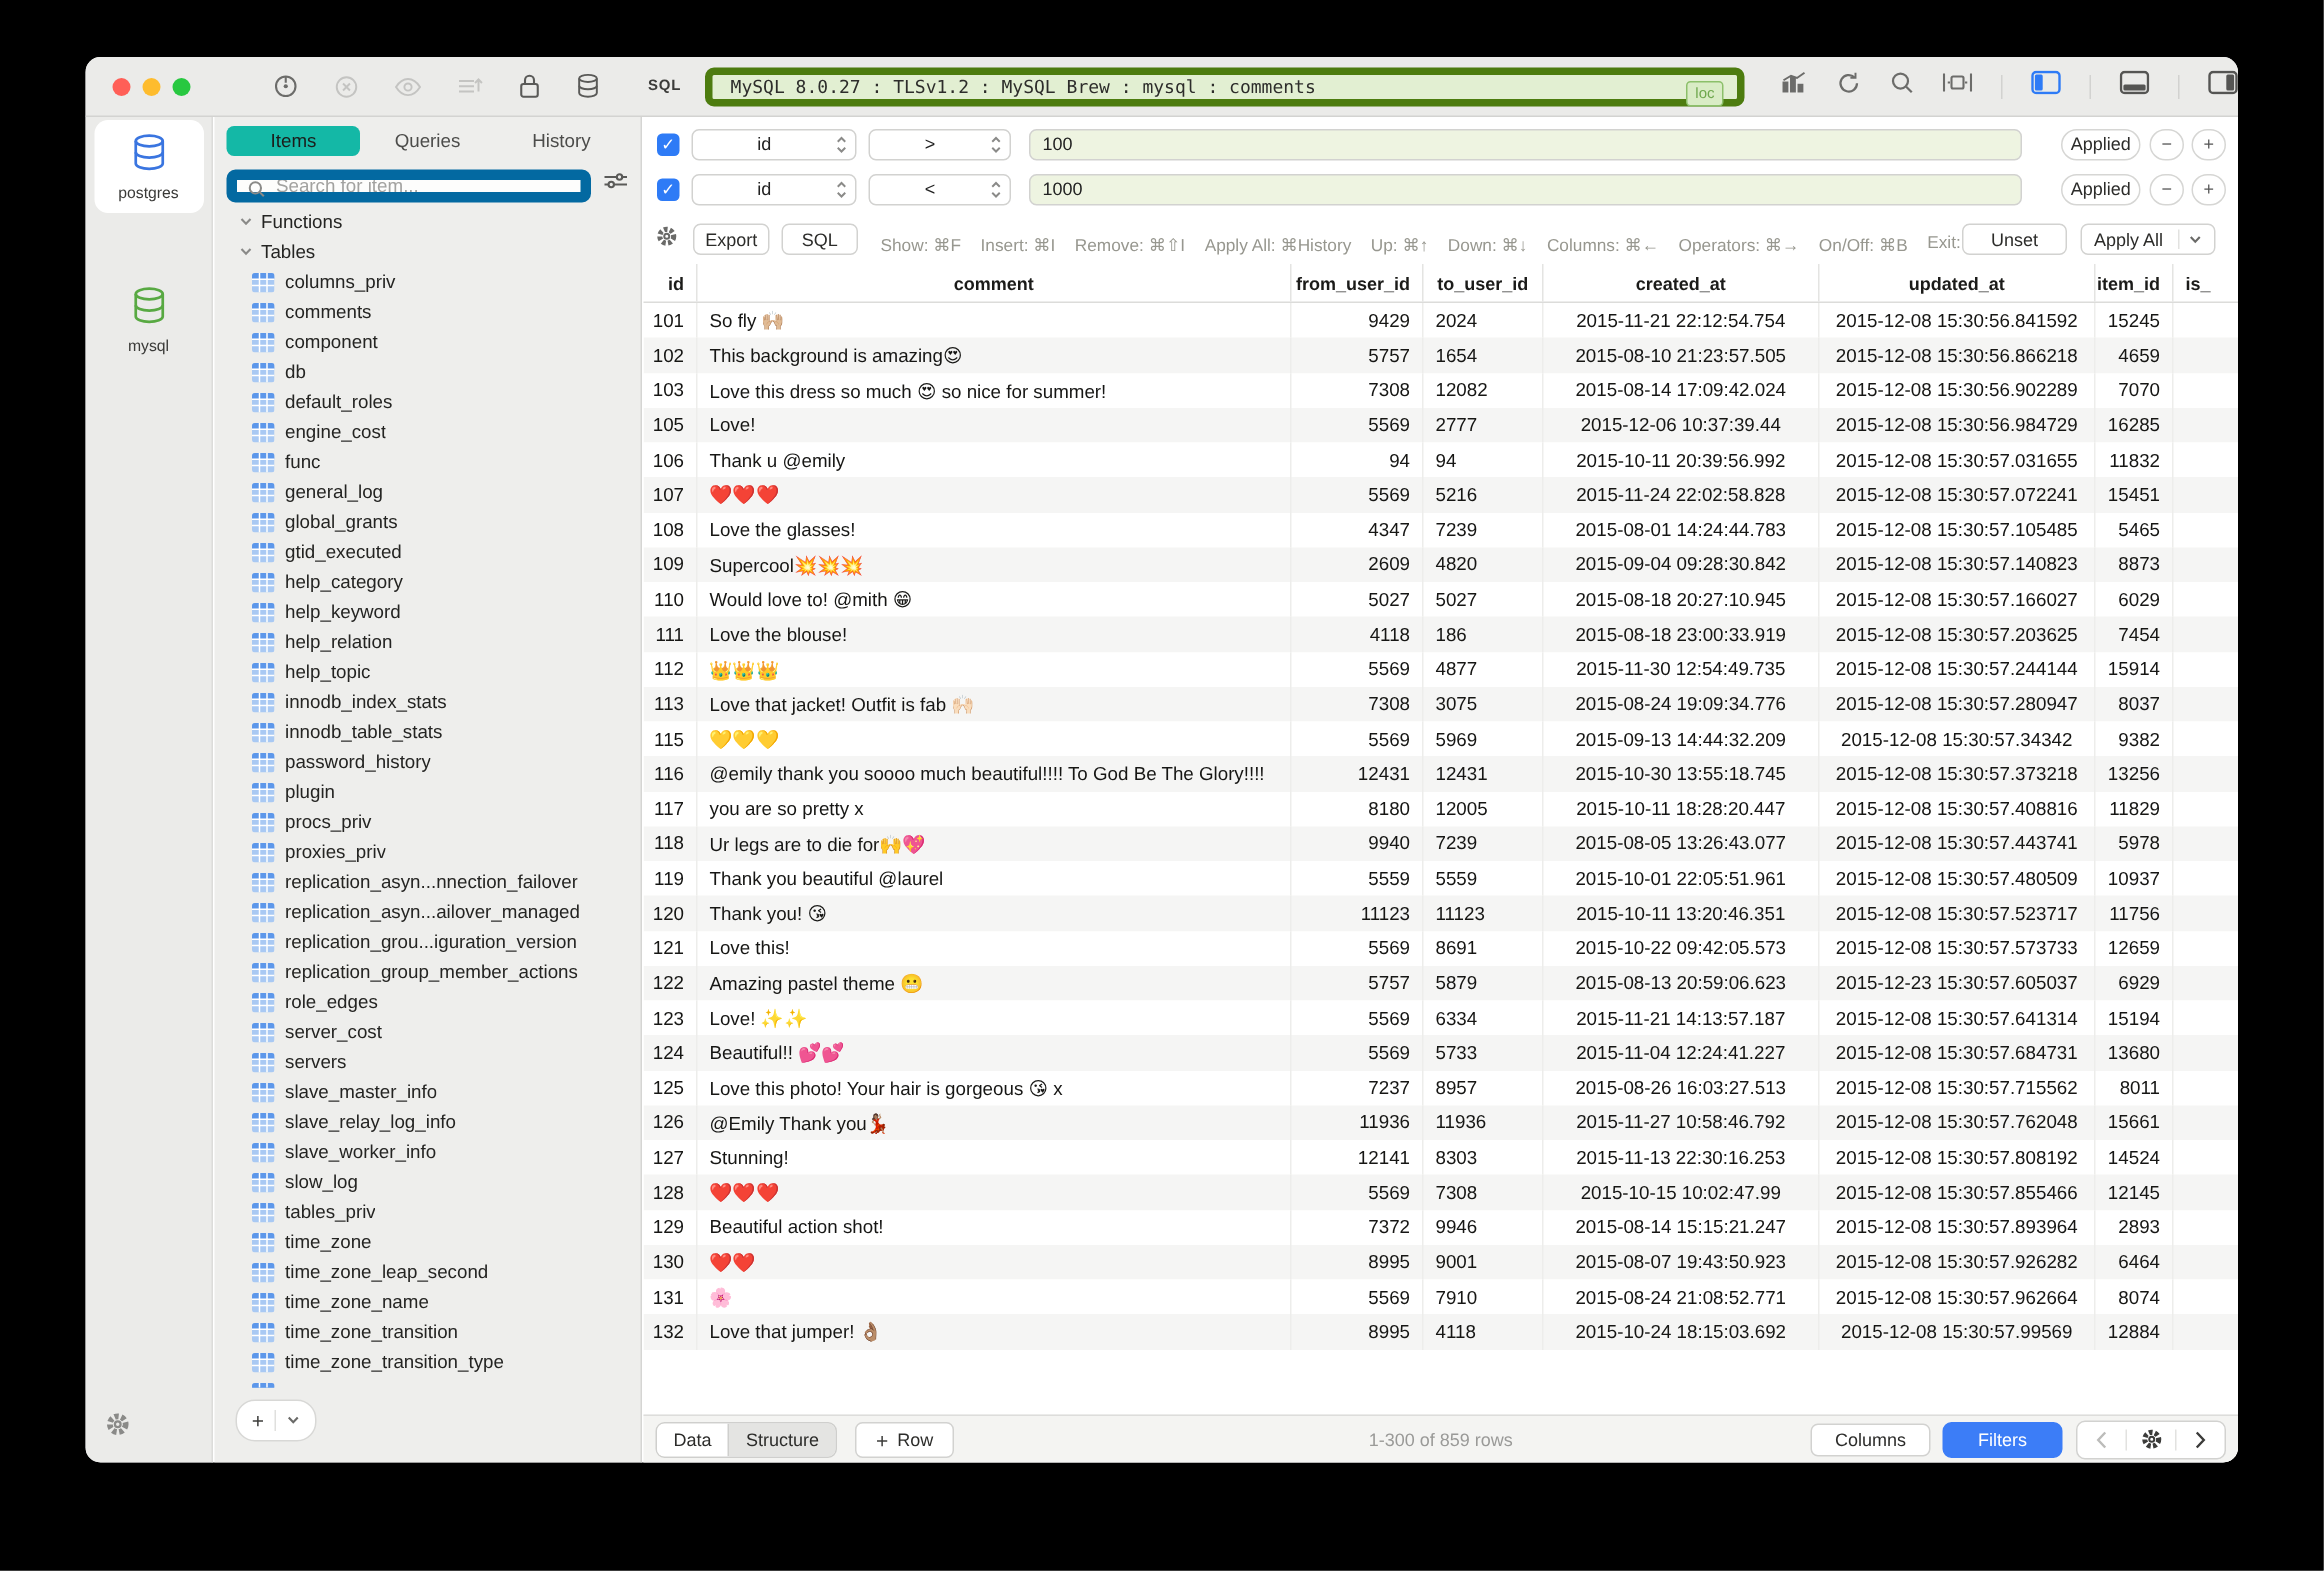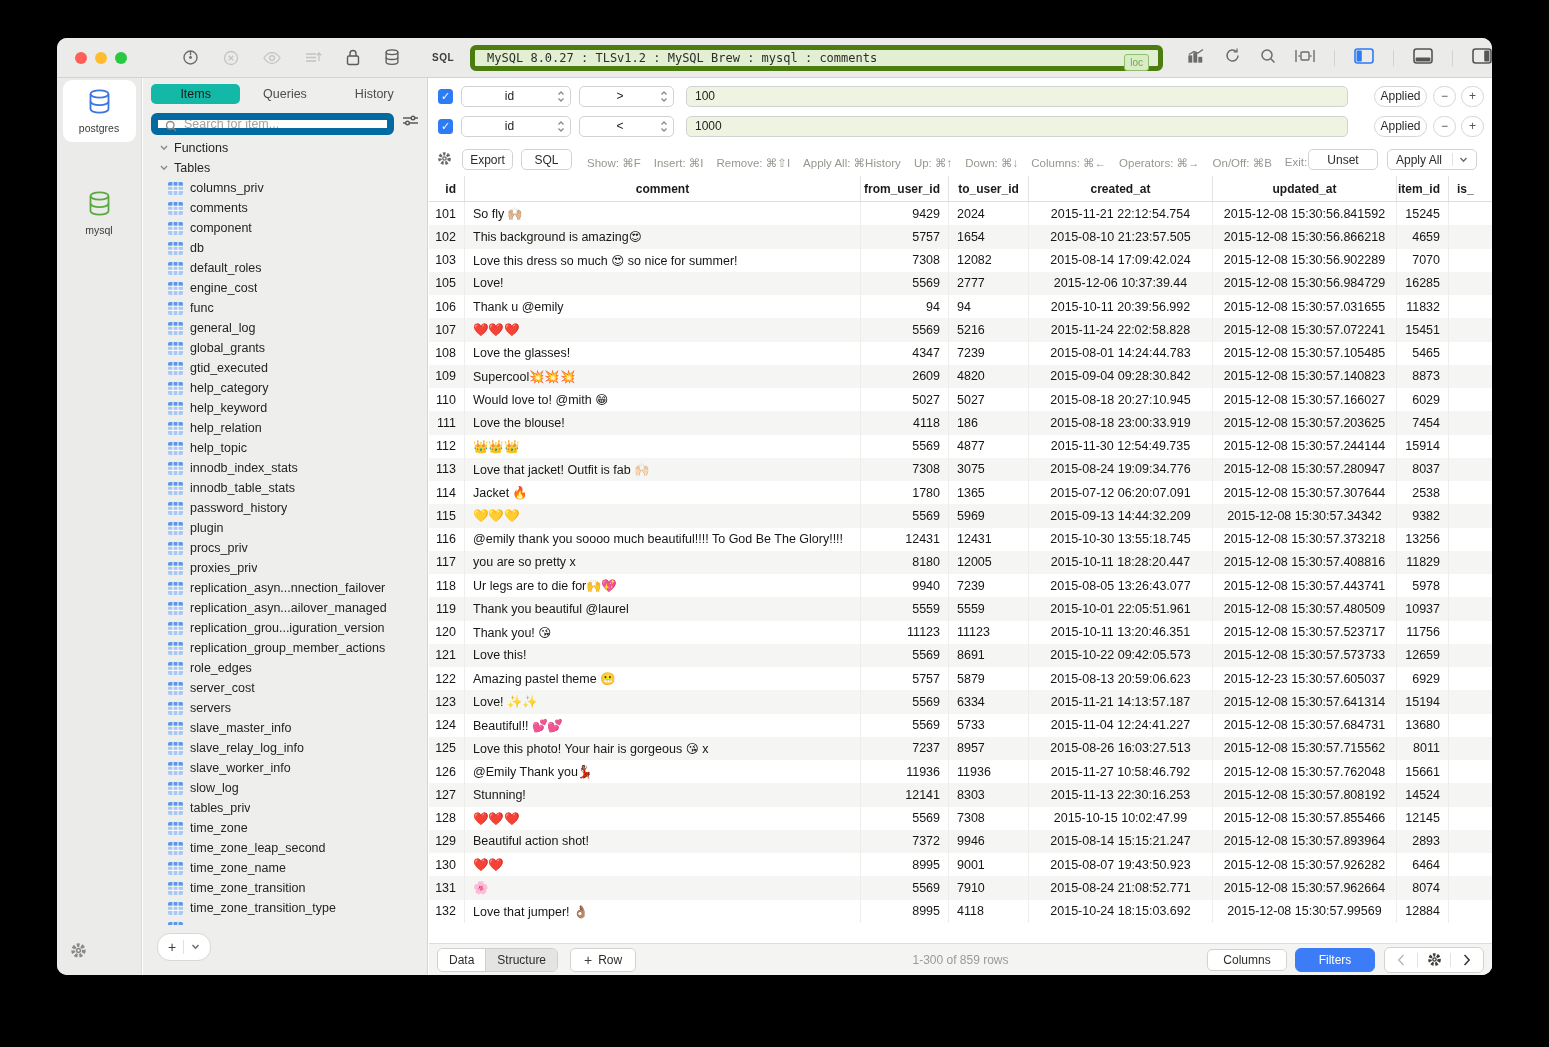--- a/index.html
+++ b/index.html
@@ -1003,30 +1003,20 @@
           <div class="cell c0 a-r">113</div>
           <div class="cell c1 a-l">Love that jacket! Outfit is fab 🙌🏻</div>
           <div class="cell c2 a-r">7308</div>
           <div class="cell c3 a-l">3075</div>
           <div class="cell c4 a-c">2015-08-24 19:09:34.776</div>
           <div class="cell c5 a-c">2015-12-08 15:30:57.280947</div>
           <div class="cell c6 a-r">8037</div>
           <div class="cell c7 a-l"></div>
         </div>
         <div class="grid-row">
-          <div class="cell c0 a-r">114</div>
-          <div class="cell c1 a-l">Jacket 🔥</div>
-          <div class="cell c2 a-r">1780</div>
-          <div class="cell c3 a-l">1365</div>
-          <div class="cell c4 a-c">2015-07-12 06:20:07.091</div>
-          <div class="cell c5 a-c">2015-12-08 15:30:57.307644</div>
-          <div class="cell c6 a-r">2538</div>
-          <div class="cell c7 a-l"></div>
-        </div>
-        <div class="grid-row">
           <div class="cell c0 a-r">115</div>
           <div class="cell c1 a-l">💛💛💛</div>
           <div class="cell c2 a-r">5569</div>
           <div class="cell c3 a-l">5969</div>
           <div class="cell c4 a-c">2015-09-13 14:44:32.209</div>
           <div class="cell c5 a-c">2015-12-08 15:30:57.34342</div>
           <div class="cell c6 a-r">9382</div>
           <div class="cell c7 a-l"></div>
         </div>
         <div class="grid-row">

